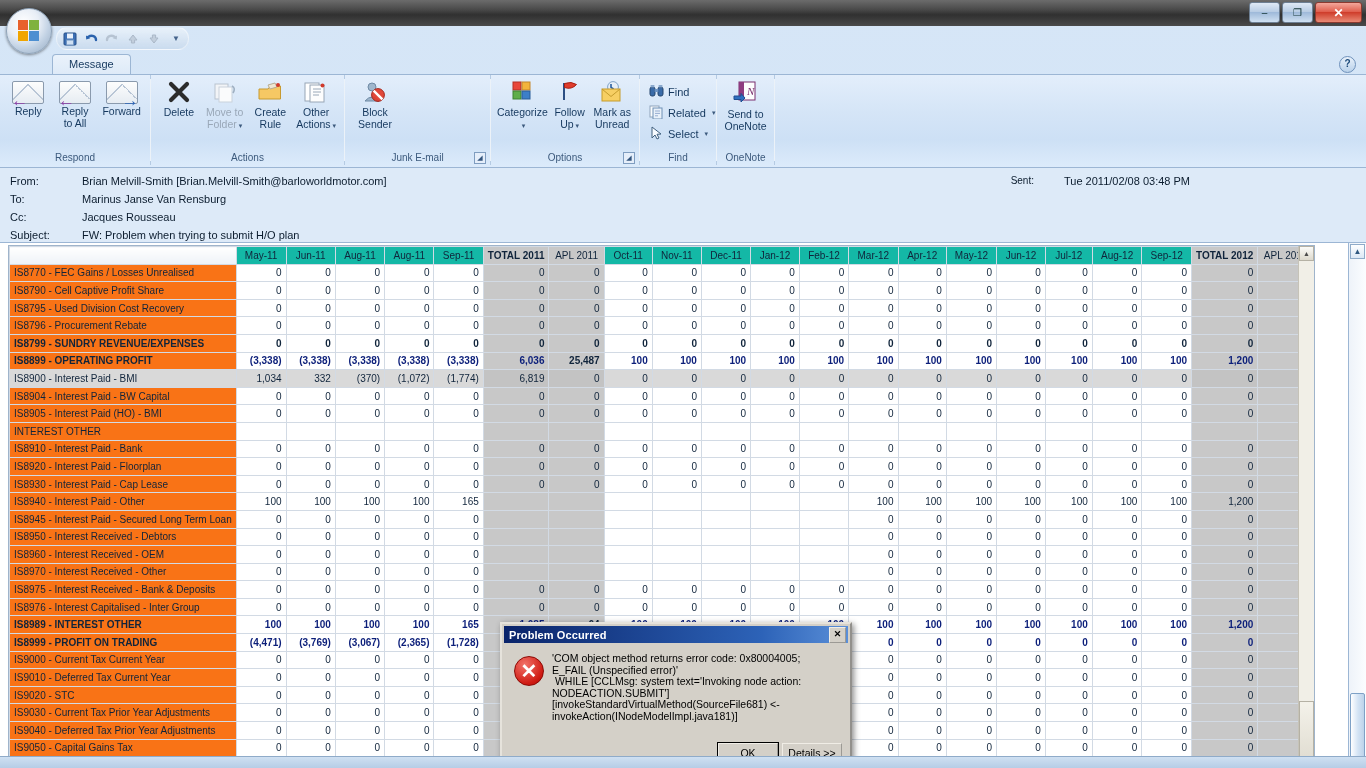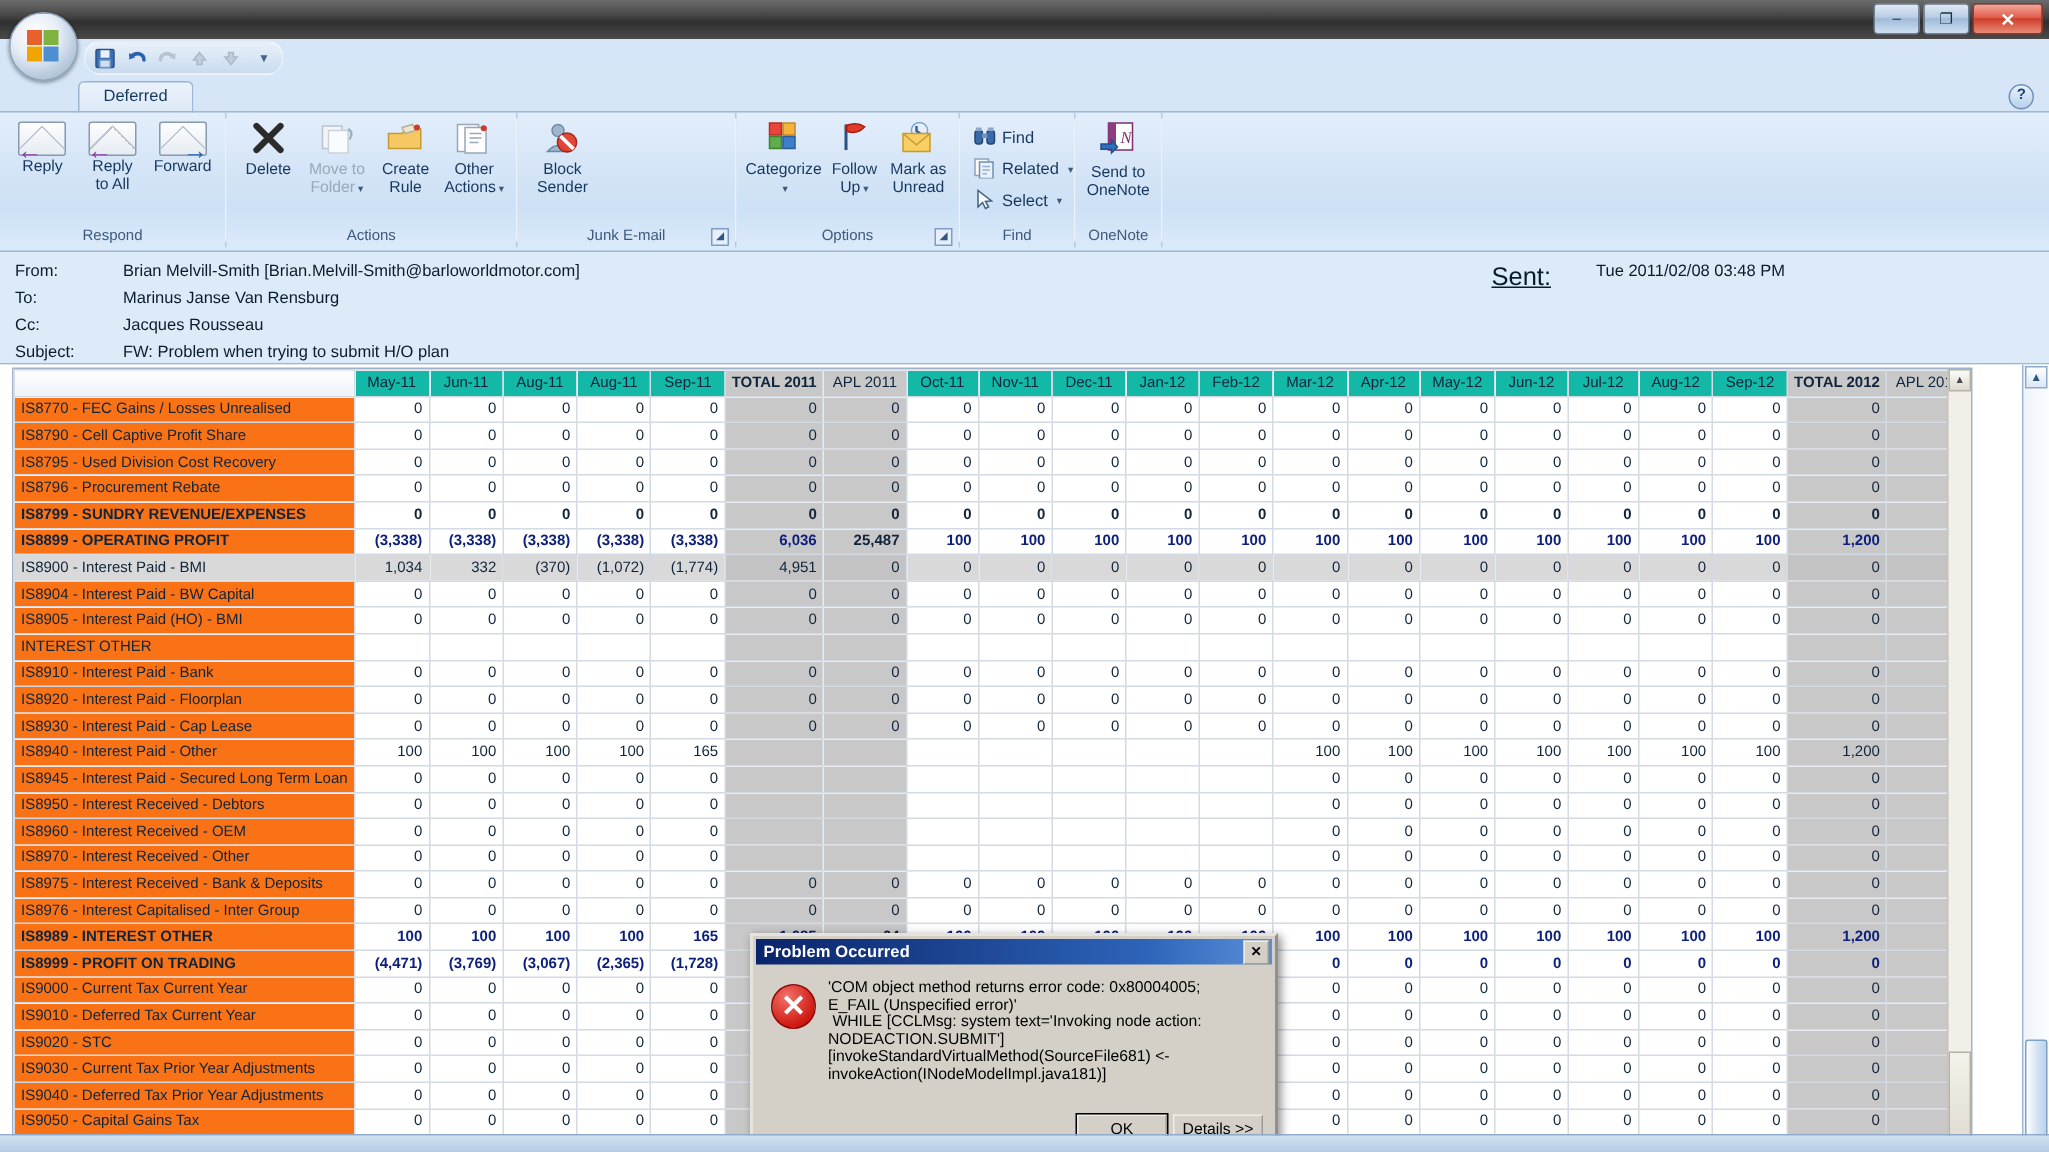--- a/index.html
+++ b/index.html
@@ -76,21 +76,21 @@
   .env:before{content:"";position:absolute;left:0;top:0;width:100%;height:100%;
        background:linear-gradient(135deg,transparent 46%,#b9c6d6 46%,#b9c6d6 50%,transparent 50%),
                   linear-gradient(-135deg,transparent 46%,#b9c6d6 46%,#b9c6d6 50%,transparent 50%);
        background-size:50% 100%;background-position:left top,right top;background-repeat:no-repeat;}
   .arrowL{position:absolute;left:-2px;bottom:-3px;color:#8e3fa8;font-size:17px;line-height:10px;font-weight:bold;}
   .arrowR{position:absolute;right:-2px;bottom:-3px;color:#2b63b5;font-size:17px;line-height:10px;font-weight:bold;}
   
   #mailhdr{position:relative;height:74px;background:#ddeaf8;border-bottom:1px solid #9cb6d4;}
   .hlabel{position:absolute;left:10px;width:62px;font-size:11px;color:#0b1c2e;}
   .hval{position:absolute;left:82px;font-size:11px;color:#0b1c2e;}
-  #sentlabel{position:absolute;right:332px;top:7px;font-size:17px;color:#0b1c2e;text-decoration:underline;}
+  #sentlabel{position:absolute;right:332px;top:7px;font-size:10px;color:#0b1c2e;}
   #sentval{position:absolute;right:176px;top:7px;font-size:11px;color:#0b1c2e;}
   
   #bodyarea{position:relative;height:551px;background:#ffffff;overflow:hidden;}
   
   #sheet{position:absolute;left:8px;top:2px;width:1305px;height:540px;
      background:#fff;border:1px solid #9fb4cb;overflow:hidden;}
   table.grid{border-collapse:collapse;table-layout:fixed;font-size:10px;color:#10243b;}
   table.grid td,table.grid th{border:1px solid #d2dae4;padding:0 4px;height:16.6px;
      white-space:nowrap;overflow:hidden;font-weight:normal;}
   th.colh{background:#14b8a6;text-align:center;font-size:10px;color:#10243b;border:1px solid #b6c2d0;}
@@ -196,21 +196,21 @@
       <span class="qicon">
         <svg width="14" height="14" viewBox="0 0 14 14">
             <path d="M7 11 L3 6 L5.4 6 L5.4 3 L8.6 3 L8.6 6 L11 6 Z" fill="#c2cedc" stroke="#aab8c8"></path>
           </svg>
       </span>
       <span class="qdrop">▼</span>
     </div>
   </div>
 
   <div id="tabstrip">
-    <div class="rtab">Deferred</div>
+    <div class="rtab">Message</div>
     <div id="helpicon">?</div>
   </div>
 
   <div id="ribbon">
 
     <div class="rgroup" style="width:150px">
       <div class="rgitems">
         <div class="bigbtn">
           <span class="ico env">
               <i class="arrowL">←</i>
@@ -613,21 +613,21 @@
               <td class="num tot numblue">1,200</td>
               <td class="num apl">0</td>
             </tr>
             <tr class="hl">
               <td class="rl">IS8900 - Interest Paid - BMI</td>
               <td class="num">1,034</td>
               <td class="num">332</td>
               <td class="num">(370)</td>
               <td class="num">(1,072)</td>
               <td class="num">(1,774)</td>
-              <td class="num tot">4,951</td>
+              <td class="num tot">6,819</td>
               <td class="num apl">0</td>
               <td class="num">0</td>
               <td class="num">0</td>
               <td class="num">0</td>
               <td class="num">0</td>
               <td class="num">0</td>
               <td class="num">0</td>
               <td class="num">0</td>
               <td class="num">0</td>
               <td class="num">0</td>

